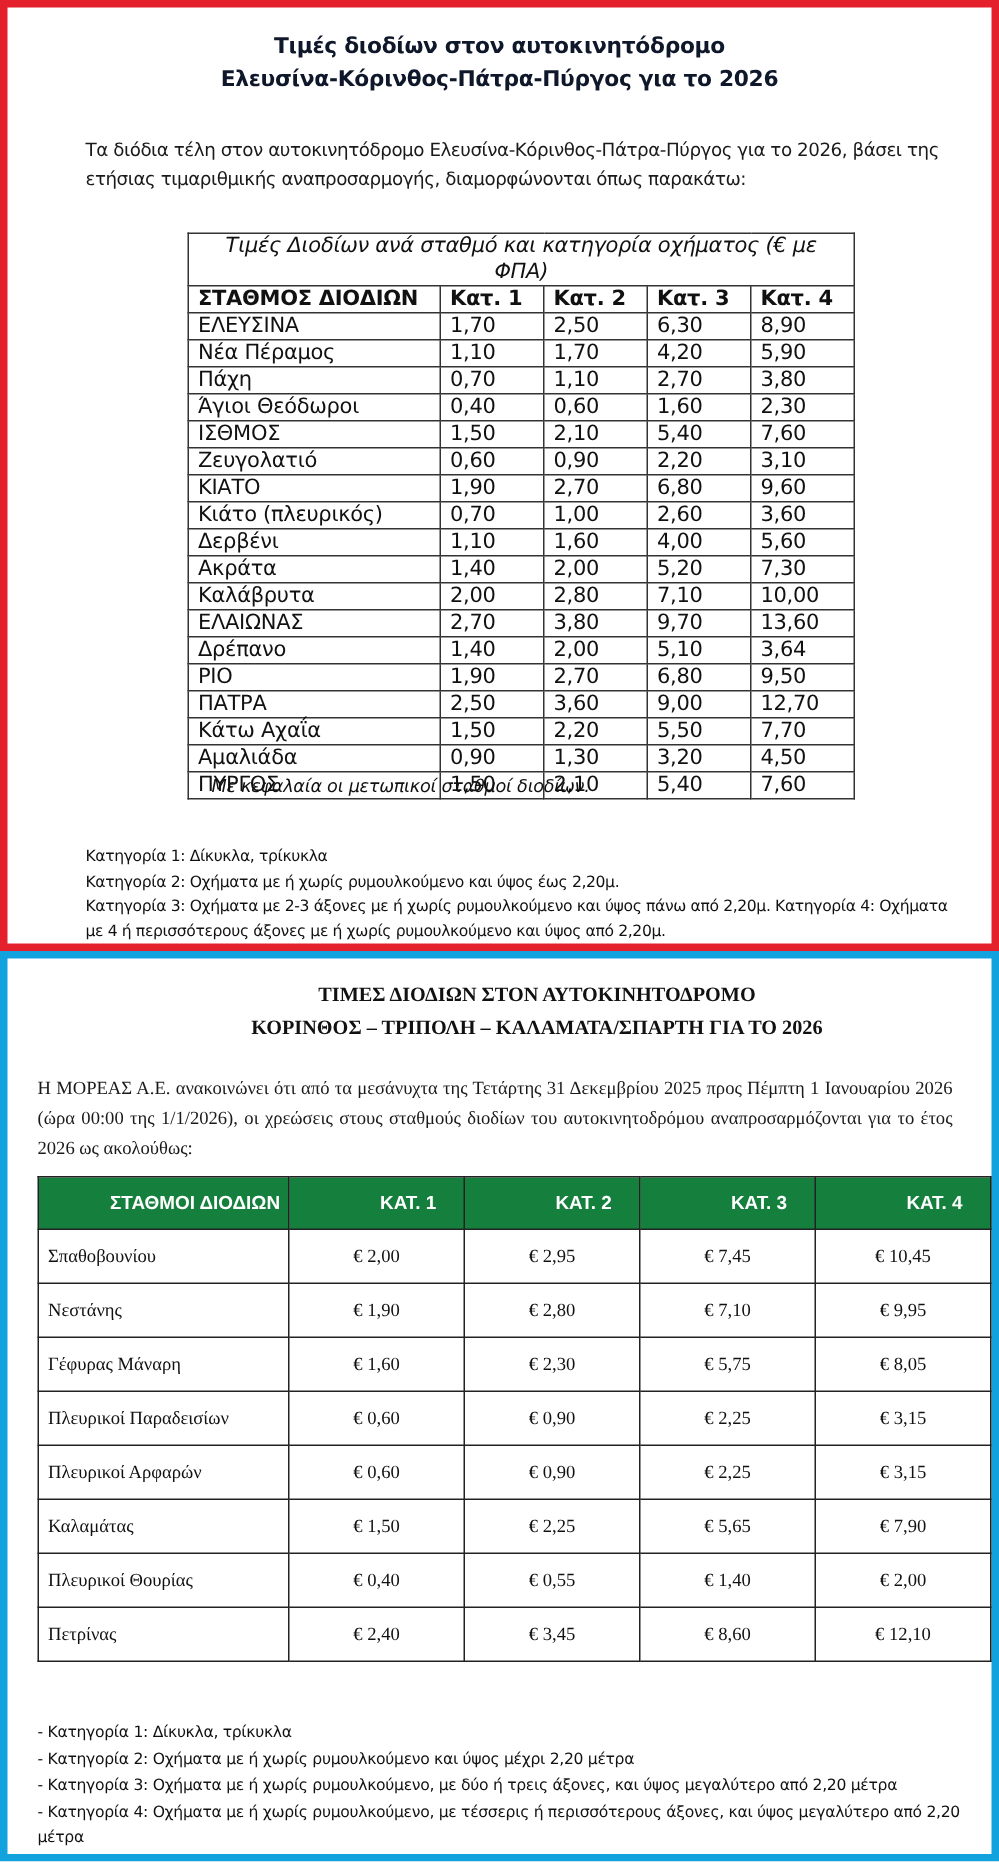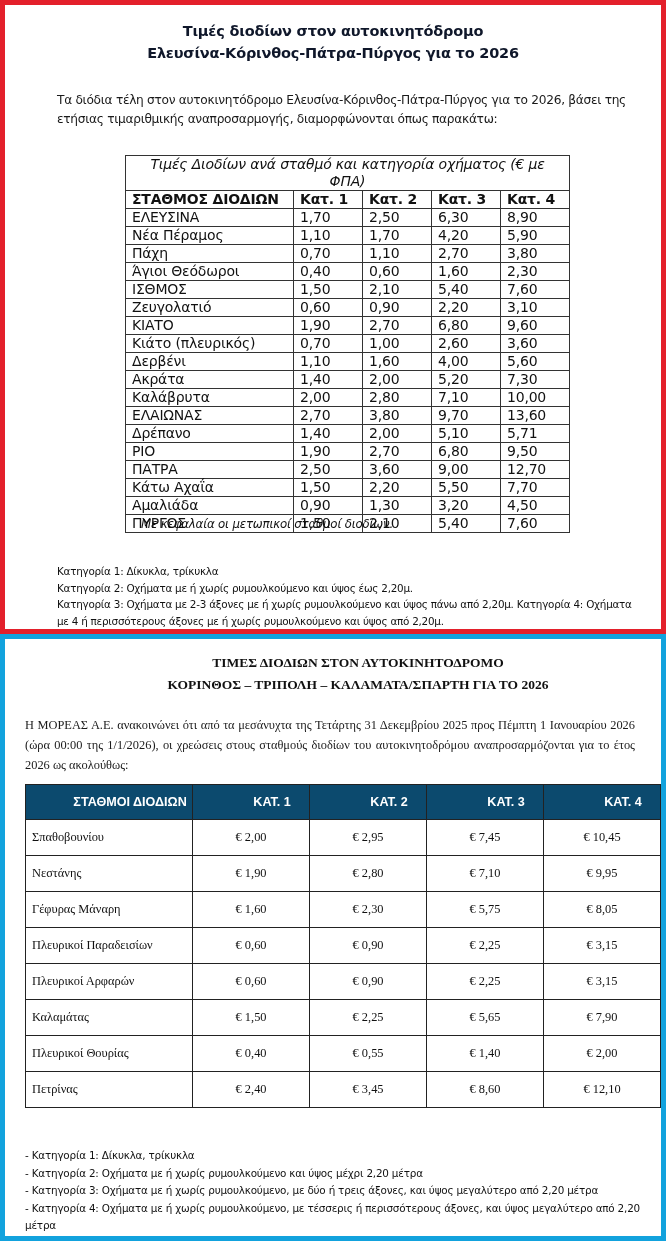--- a/index.html
+++ b/index.html
@@ -19,21 +19,21 @@
   table.top th { font-weight: bold; }
   table.top .c0 { width: 155px; }
   table.top .cn { width: 56px; }
   .t-note { position: absolute; left: 136px; top: 512px; font-style: italic; font-size: 11.8px; color: #111; letter-spacing: -0.2px; }
   .t-cats { position: absolute; left: 52px; top: 558px; width: 580px; font-size: 10.4px; line-height: 16.5px; color: #111; letter-spacing: -0.25px; }
 
   
   .b-title { position: absolute; left: 0; width: 656px; text-align: center; font-weight: bold; font-size: 13.5px; color: #111; margin-left: 25px; }
   .b-intro { position: absolute; left: 20px; top: 76px; width: 610px; font-size: 12.4px; line-height: 20px; color: #1a1a1a; text-align: justify; }
   table.bot { position: absolute; left: 20px; top: 145px; border-collapse: collapse; font-size: 12.4px; color: #111; }
-  table.bot th { background: #0c4a6e; color: #fff; font-family: "Liberation Sans", sans-serif; font-weight: bold; font-size: 12.6px; height: 32px; border: 1px solid #222; text-align: center; padding-left: 43px; }
+  table.bot th { background: #15803d; color: #fff; font-family: "Liberation Sans", sans-serif; font-weight: bold; font-size: 12.6px; height: 32px; border: 1px solid #222; text-align: center; padding-left: 43px; }
   table.bot td { border: 1.5px solid #222; height: 33px; text-align: center; }
   table.bot td.name { text-align: left; padding-left: 6px; }
   table.bot .c0 { width: 173px; }
   table.bot .cn { width: 107px; }
   .b-cats { position: absolute; left: 20px; top: 508px; width: 625px; font-size: 10.4px; line-height: 17.5px; color: #111; letter-spacing: -0.2px; }
   .b-cats b { font-weight: normal; }
 </style>
 </head>
 <body>
 
@@ -138,21 +138,21 @@
           <td>2,70</td>
           <td>3,80</td>
           <td>9,70</td>
           <td>13,60</td>
         </tr>
         <tr>
           <td>Δρέπανο</td>
           <td>1,40</td>
           <td>2,00</td>
           <td>5,10</td>
-          <td>5,71</td>
+          <td>3,64</td>
         </tr>
         <tr>
           <td>ΡΙΟ</td>
           <td>1,90</td>
           <td>2,70</td>
           <td>6,80</td>
           <td>9,50</td>
         </tr>
         <tr>
           <td>ΠΑΤΡΑ</td>

